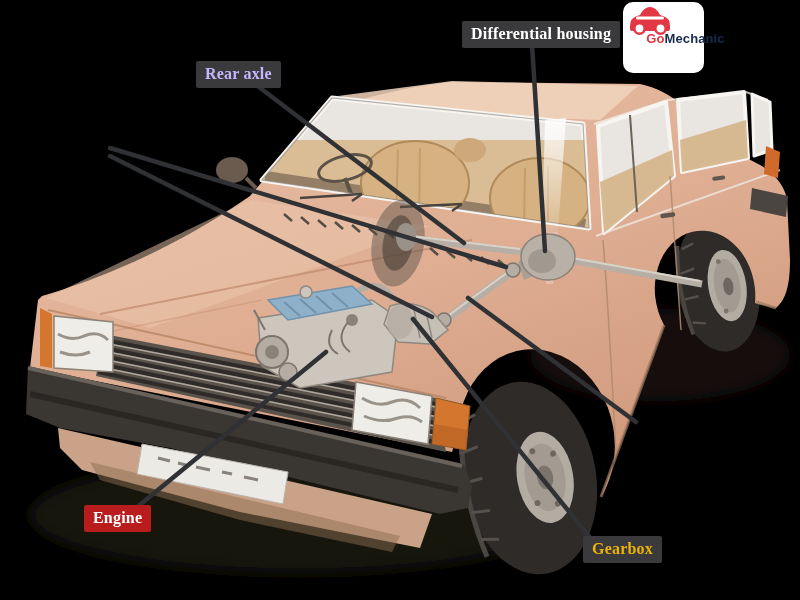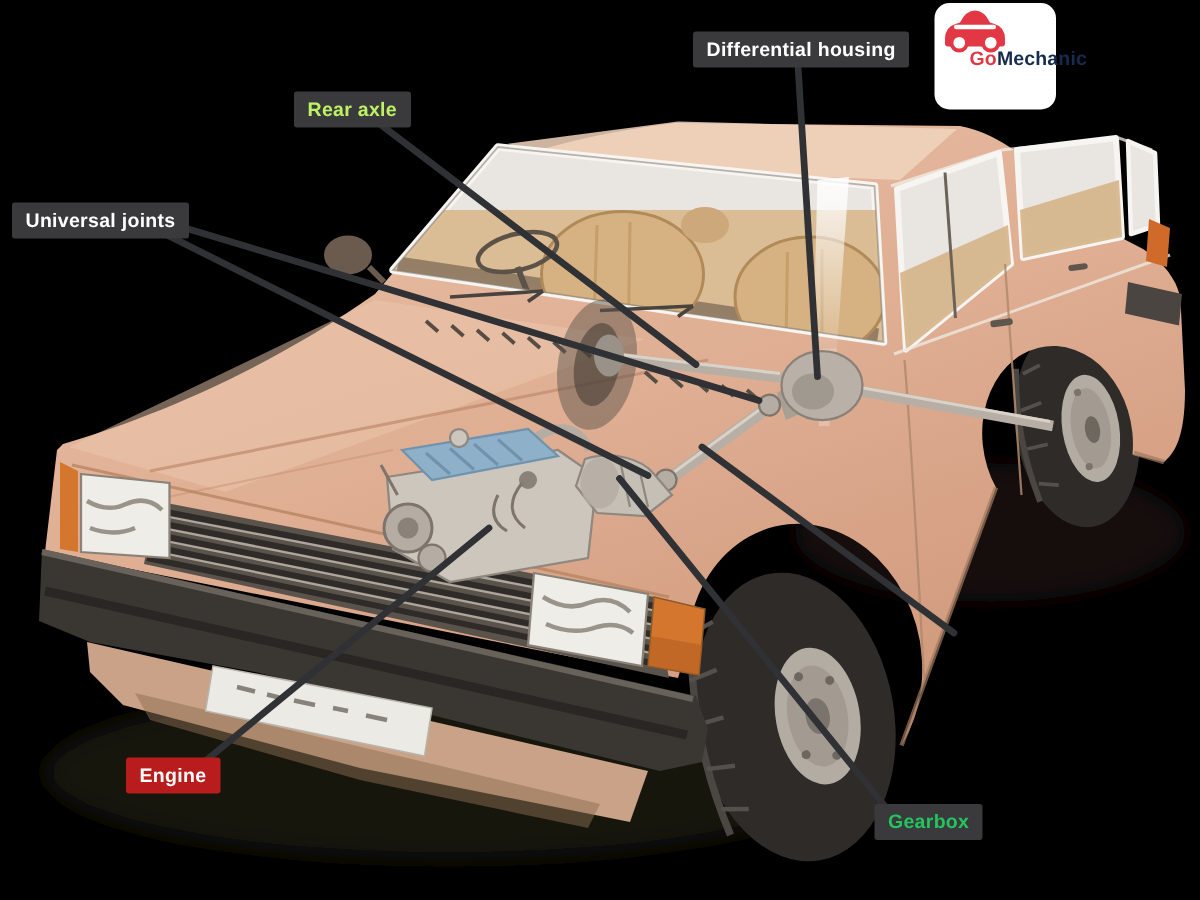--- a/index.html
+++ b/index.html
@@ -5,27 +5,28 @@
   html,body{margin:0;padding:0;background:#000;}
   .stage{
     position:relative;width:800px;height:600px;overflow:hidden;
     background:#000;font-family:"Liberation Sans","DejaVu Sans",sans-serif;
   }
   .stage svg{position:absolute;left:0;top:0;}
   .label{
     position:absolute;
     background:#3a3a3c;
     color:#fff;
-    font-size:13px;
+    font-size:16px;
     font-weight:bold;
     letter-spacing:.2px;
     padding:4px 9px 5px 9px;
     border-radius:2px;
     white-space:nowrap;
     z-index:5;
+    font-family:Liberation Serif, serif;
   }
   .logo-card{
     position:absolute;left:623px;top:2px;width:81px;height:71px;
     background:#fff;border-radius:10px;z-index:6;
     display:flex;flex-direction:column;align-items:center;justify-content:center;
   }
   .logo-card .icon{margin-top:2px;}
   .logo-text{font-size:13px;font-weight:bold;letter-spacing:.1px;margin-top:1px;}
   .logo-text .go{color:#e23744;margin-left:44px;}
   .logo-text .mech{color:#172b4d;}
@@ -299,24 +300,23 @@
     <line x1="255" y1="84" x2="464" y2="243" stroke="#2f3135"></line>
     <line x1="110" y1="148" x2="506" y2="267" stroke="#2f3135"></line>
     <line x1="110" y1="156" x2="432" y2="317" stroke="#2f3135"></line>
     <line x1="636" y1="422" x2="468" y2="298" stroke="#2f3135"></line>
     <line x1="136" y1="508" x2="326" y2="352" stroke="#2f3135"></line>
     <line x1="592" y1="540" x2="413" y2="319" stroke="#2f3135"></line>
   </g>
 </svg>
 
 <div class="label" style="left: 462px; top: 21px; background: rgb(58, 58, 60); color: rgb(255, 255, 255);">Differential housing</div>
-<div class="label" style="left: 196px; top: 61px; background: rgb(58, 58, 60); color: #bef264;">Rear axle</div>
-<div class="label" style="left: 8px; top: 135px; background: rgb(58, 58, 60); color: rgb(255, 255, 255);">Universal joints</div>
+<div class="label" style="left: 196px; top: 61px; background: rgb(58, 58, 60); color: #c4b5fd;">Rear axle</div>
 <div class="label" style="left: 84px; top: 505px; background: #b91c1c; color: rgb(255, 255, 255);">Engine</div>
-<div class="label" style="left: 583px; top: 536px; background: rgb(58, 58, 60); color: #22c55e;">Gearbox</div>
+<div class="label" style="left: 583px; top: 536px; background: rgb(58, 58, 60); color: #eab308;">Gearbox</div>
 
 <div class="logo-card" style="background: rgb(255, 255, 255);">
   <svg class="icon" width="52" height="34" viewBox="0 0 52 34">
     <path d="M7,22 Q7,14 14,12 L17,11 Q21,3 27,3 Q33,3 37,11 L40,12 Q47,14 47,22 L47,25 Q47,27 45,27 L9,27 Q7,27 7,25 Z" fill="#e23744"></path>
     <rect x="13" y="12.5" width="28" height="3" rx="1.5" fill="#ffffff"></rect>
     <circle cx="16.5" cy="24.5" r="5.2" fill="#ffffff" stroke="#e23744" stroke-width="2.6"></circle>
     <circle cx="37.5" cy="24.5" r="5.2" fill="#ffffff" stroke="#e23744" stroke-width="2.6"></circle>
     <rect x="35.5" y="21.5" width="4" height="6" fill="#ffffff" transform="rotate(40 37.5 24.5)"></rect>
   </svg>
   <div class="logo-text"><span class="go" style="color: rgb(226, 55, 68);">Go</span><span class="mech" style="color: rgb(23, 43, 77);">Mechanic</span></div>

